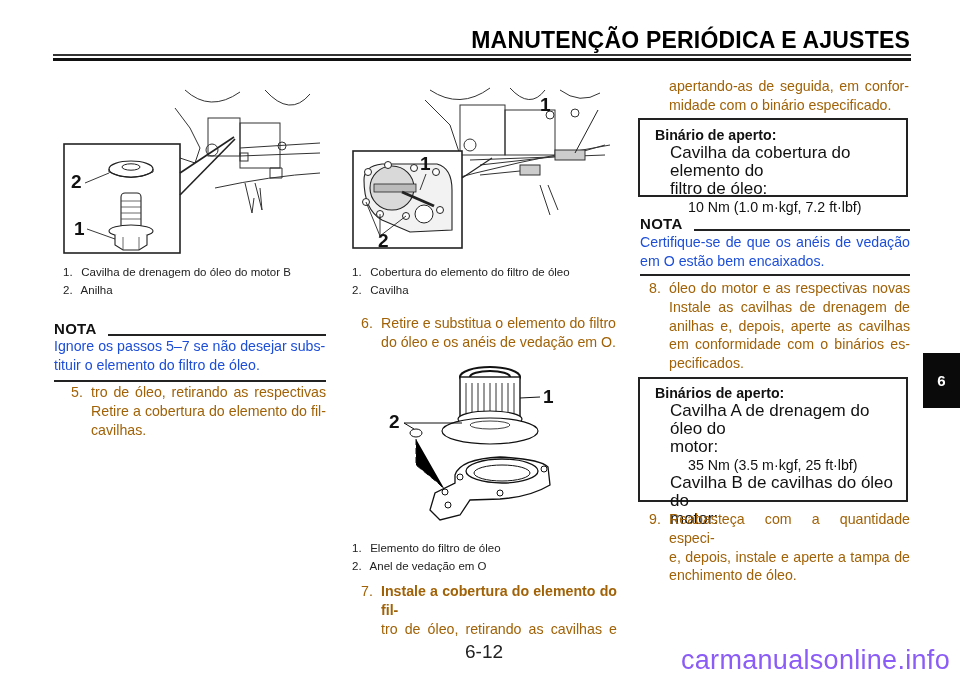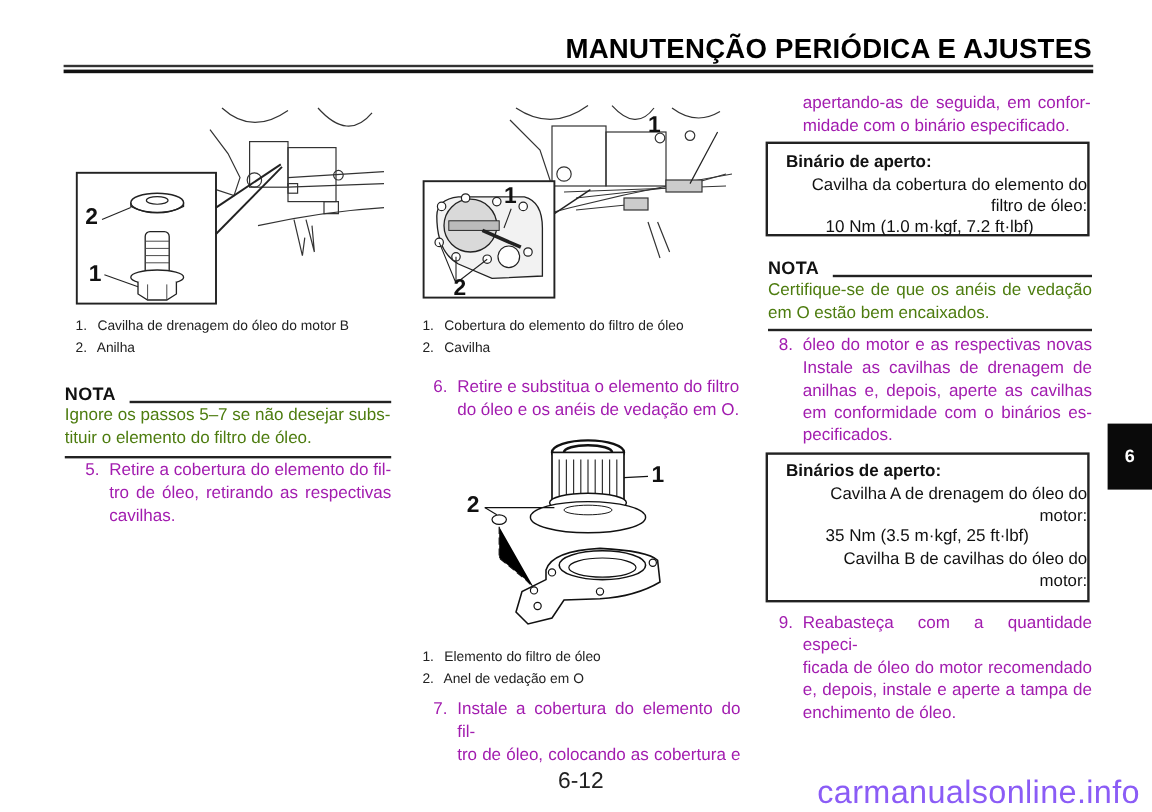--- a/index.html
+++ b/index.html
@@ -10,32 +10,32 @@
     position: absolute; right: 50px; top: 27px;
     font-size: 23px; font-weight: bold; letter-spacing: 0.2px; color: #000000;
     white-space: nowrap;
   }
   .header-rule-top { position: absolute; left: 53px; width: 858px; top: 54px; height: 2px; background: #333; }
   .header-rule-bot { position: absolute; left: 53px; width: 858px; top: 58px; height: 3px; background: #111; }
 
   .abs { position: absolute; }
   .caption { font-size: 11.5px; line-height: 18px; color: #222; }
   .caption .num { display: inline-block; width: 15px; }
-  .body-text { font-size: 14.2px; line-height: 18.5px; color: #4d7c0f; text-align: justify; }
-  .step { font-size: 14.2px; line-height: 18.8px; color: #a21caf; text-align: justify; }
+  .body-text { font-size: 14.2px; line-height: 18.5px; color: #1d4ed8; text-align: justify; }
+  .step { font-size: 14.2px; line-height: 18.8px; color: #a16207; text-align: justify; }
   .step .n { position: absolute; left: -20px; top: 0; }
   .step-wrap { position: absolute; }
 
   .nota-head { font-size: 15px; font-weight: bold; letter-spacing: 0.3px; }
   .nota-rule { position: absolute; height: 1.5px; background: #222; }
   .end-rule { position: absolute; height: 1.5px; background: #222; }
 
   .spec-box { position: absolute; border: 2px solid #222; background: #fff; }
   .spec-box .title { font-size: 14.2px; font-weight: bold; line-height: 18px; }
-  .spec-box .l1 { font-size: 14px; line-height: 18px; padding-left: 15px; text-align: right; }
+  .spec-box .l1 { font-size: 17px; line-height: 18px; padding-left: 15px; }
   .spec-box .l2 { font-size: 14.2px; line-height: 18px; padding-left: 33px; }
 
   .side-tab {
     position: absolute; left: 923px; top: 353px; width: 37px; height: 55px;
     background: #0a0a0a; color: #fff; font-weight: bold; font-size: 15px;
     display: flex; align-items: center; justify-content: center;
   }
   .page-num { position: absolute; left: 465px; top: 641px; font-size: 19px; color: #222; }
   .watermark {
     position: absolute; left: 681px; top: 645px; font-size: 27px; color: #8b5cf6;
@@ -99,22 +99,22 @@
 <div class="abs nota-head" style="left:54px;top:320px;">NOTA</div>
 <div class="nota-rule" style="left:108px;top:334px;width:218px;"></div>
 <div class="abs body-text" style="left:54px;top:337px;width:272px;">
   <div>Ignore os passos 5–7 se não desejar subs-</div>
   <div>tituir o elemento do filtro de óleo.</div>
 </div>
 <div class="end-rule" style="left:54px;top:380px;width:272px;"></div>
 
 <div class="step-wrap step" style="left:91px;top:383px;width:235px;">
   <span class="n">5.</span>
+  <div style="text-align:justify;text-align-last:justify;">tro de óleo, retirando as respectivas</div>
   <div style="text-align:justify;text-align-last:justify;">Retire a cobertura do elemento do fil-</div>
-  <div style="text-align:justify;text-align-last:justify;">tro de óleo, retirando as respectivas</div>
   <div>cavilhas.</div>
 </div>
 
 <div>
   <svg style="left:420px;top:85px;" width="190" height="120" viewBox="0 0 190 120">
     <g fill="none" stroke="#333" stroke-width="1">
       <path d="M10 5 Q40 25 70 3"></path>
       <path d="M90 3 Q110 25 125 5"></path>
       <path d="M140 5 Q160 20 180 8"></path>
       <path d="M5 15 L30 40 L40 70 L25 85"></path>
@@ -205,22 +205,22 @@
   <div class="abs callout" style="left:389px;top:411px;">2</div>
 
   <div class="abs caption" style="left:352px;top:539px;">
     <div><span class="num">1.</span> <span>Elemento do filtro de óleo</span></div>
     <div><span class="num">2.</span> <span>Anel de vedação em O</span></div>
   </div>
 </div>
 
 <div class="step-wrap step" style="left:381px;top:582px;width:236px;">
   <span class="n">7.</span>
-  <div style="text-align-last:justify;">Instale a cobertura do elemento do fil-</div>
-  <div style="text-align-last:justify;">tro de óleo, colocando as cobertura e</div>
+  <div style="text-align-last:justify;font-weight:bold;">Instale a cobertura do elemento do fil-</div>
+  <div style="text-align-last:justify;">tro de óleo, retirando as cavilhas e</div>
 </div>
 <div class="step-wrap step" style="left:669px;top:77px;width:240px;">
   <div style="text-align-last:justify;">apertando-as de seguida, em confor-</div>
   <div>midade com o binário especificado.</div>
 </div>
 
 <div class="spec-box" style="left:638px;top:118px;width:270px;height:79px;padding:6px 0 0 15px;">
   <div class="title">Binário de aperto:</div>
   <div class="l1">Cavilha da cobertura do elemento do</div>
   <div class="l1">filtro de óleo:</div>
@@ -249,21 +249,20 @@
   <div class="l1">Cavilha A de drenagem do óleo do</div>
   <div class="l1">motor:</div>
   <div class="l2">35 Nm (3.5 m·kgf, 25 ft·lbf)</div>
   <div class="l1">Cavilha B de cavilhas do óleo do</div>
   <div class="l1">motor:</div>
 </div>
 
 <div class="step-wrap step" style="left:669px;top:510px;width:241px;">
   <span class="n">9.</span>
   <div style="text-align-last:justify;">Reabasteça com a quantidade especi-</div>
-  <div style="text-align-last:justify;">ficada de óleo do motor recomendado</div>
   <div style="text-align-last:justify;">e, depois, instale e aperte a tampa de</div>
   <div>enchimento de óleo.</div>
 </div>
 
 <div class="side-tab">
   <span>6</span>
 </div>
 
 <div class="page-num">6-12</div>
 <div class="watermark">carmanualsonline.info</div>

